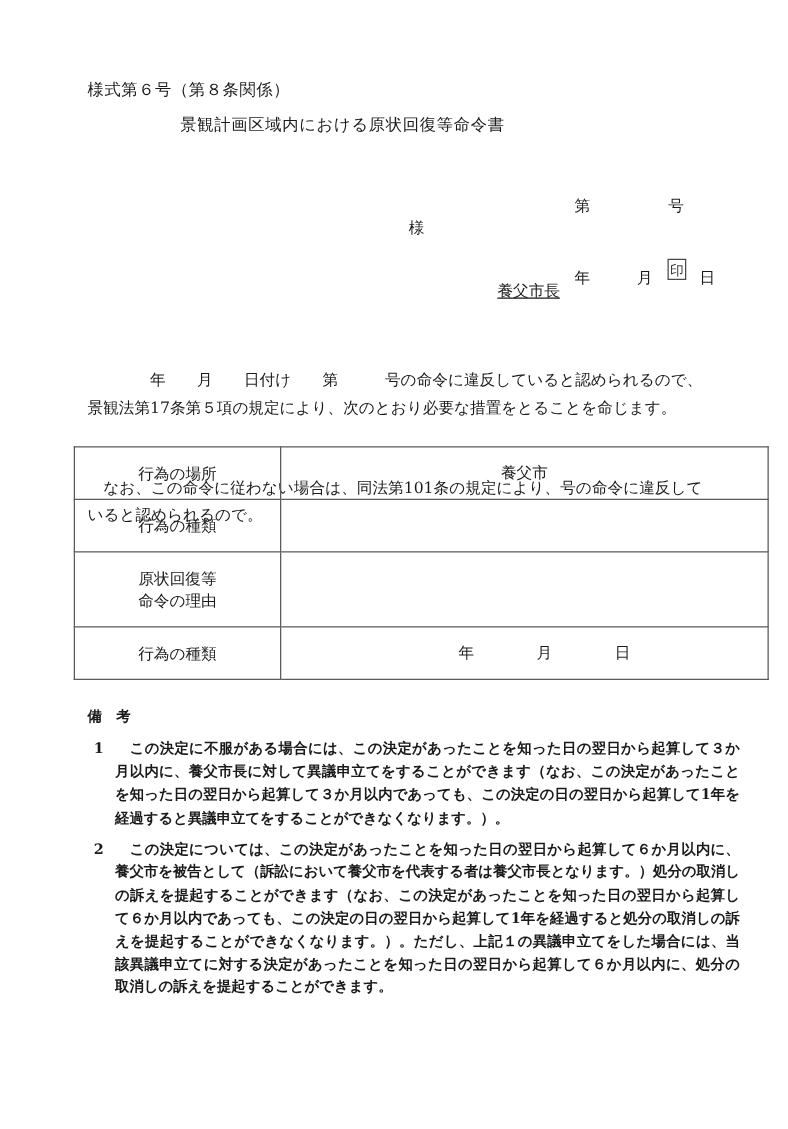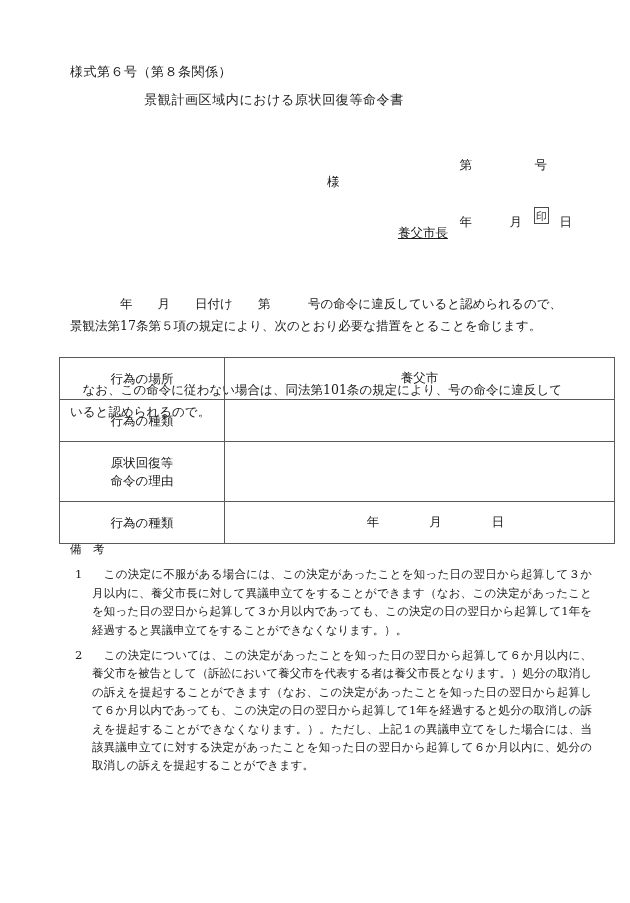--- a/index.html
+++ b/index.html
@@ -142,24 +142,25 @@
   .info-table tr.r-measure td { height: 23px; }
   .info-table tr.r-deadline td { height: 23px; }
   .info-table td.value.deadline {
     padding-left: 42px;
   }
 
   
   .remarks {
     position: absolute;
     left: 70px;
-    top: 540px;
+    top: 564px;
     width: 522px;
     font-size: 11.5px;
     line-height: 18.4px;
+    font-weight: bold;
   }
   .remarks-heading {
     font-size: 11.5px;
     margin: 0 0 1px 0;
     white-space: pre;
   }
   .remark-item {
     display: flex;
     align-items: flex-start;
     margin-top: 7px;

